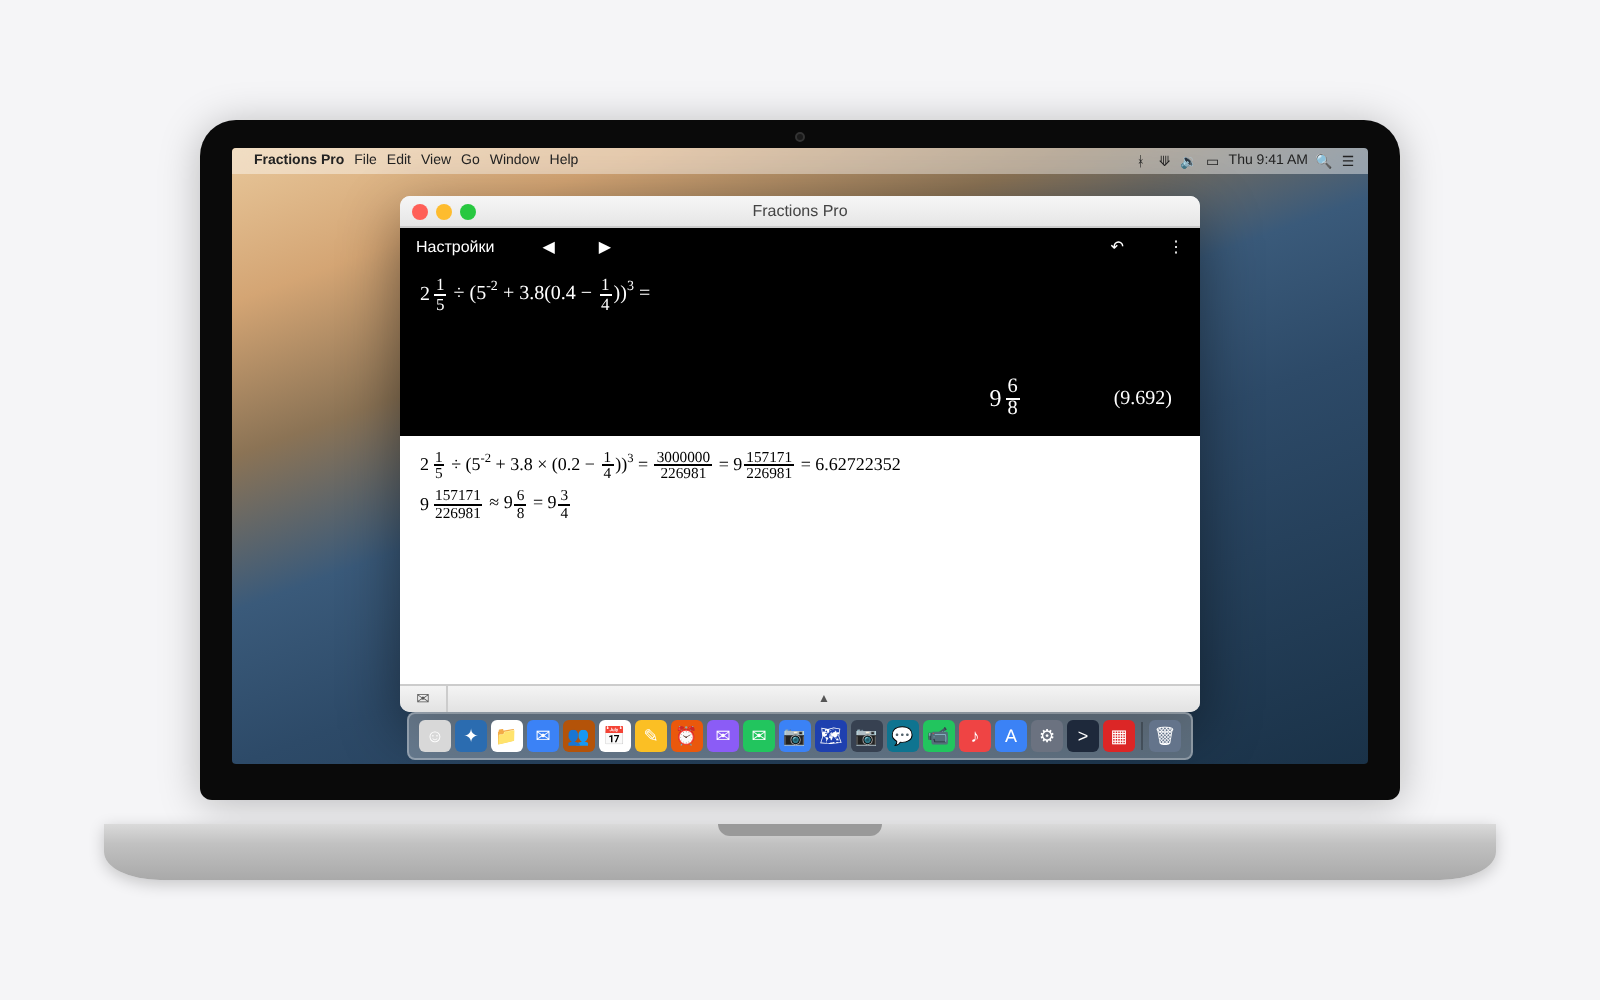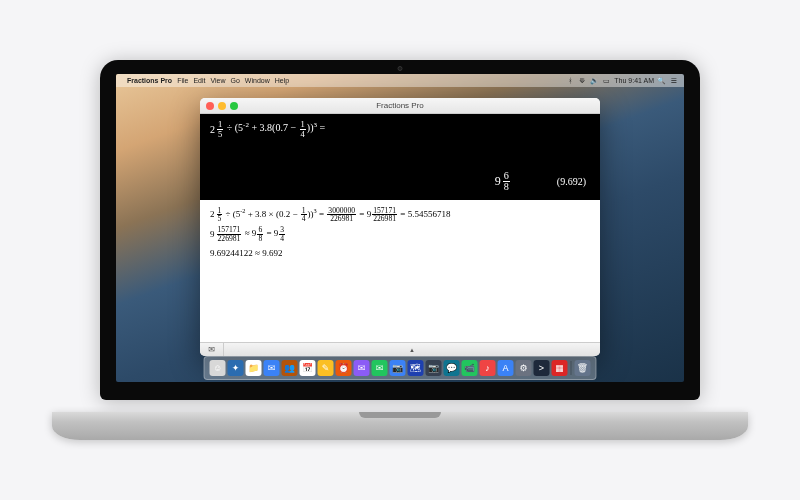--- a/index.html
+++ b/index.html
@@ -86,32 +86,43 @@
       <div class="window">
         <div class="titlebar">
           <div class="traffic">
             <div class="tl red"></div>
             <div class="tl yellow"></div>
             <div class="tl green"></div>
           </div>
           <div class="win-title">Fractions Pro</div>
         </div>
 
+        <div class="app-toolbar">
+          <span class="tool-btn">Настройки</span>
+          <span style="width:8px"></span>
+          <span class="tool-btn">◀</span>
+          <span style="width:6px"></span>
+          <span class="tool-btn">▶</span>
+          <span class="spacer"></span>
+          <span class="tool-btn">↶</span>
+          <span style="width:6px"></span>
+          <span class="tool-btn">⋮</span>
+        </div>
 
         <div class="display-area">
           <div class="expression">
             <span class="mixed">
                 <span class="whole">2</span>
                 <span class="frac">
                   <span class="n">1</span>
                   <span class="d">5</span>
                 </span>
               </span>
             <span>÷</span>
-            <span>(5</span><sup>-2</sup><span> + 3.8(0.7 − </span><span class="frac">
+            <span>(5</span><sup>-2</sup><span> + 3.8(0.4 − </span><span class="frac">
                 <span class="n">1</span>
                 <span class="d">4</span>
               </span><span>))</span><sup>3</sup><span> =</span>
           </div>
           <div class="result-line">
             <span class="mixed">
                 <span class="whole">9</span>
                 <span class="frac">
                   <span class="n">6</span>
                   <span class="d">8</span>
@@ -131,38 +142,37 @@
                 </span>
               </span><span> ÷ (5</span><sup>-2</sup><span> + 3.8 × (0.2 − </span><span class="frac">
                 <span class="n">1</span>
                 <span class="d">4</span>
               </span><span>))</span><sup>3</sup><span> = </span><span class="frac">
                 <span class="n">3000000</span>
                 <span class="d">226981</span>
               </span><span> = 9</span><span class="frac">
                 <span class="n">157171</span>
                 <span class="d">226981</span>
-              </span><span> = 5.54556718</span>
+              </span><span> = 6.62722352</span>
           </div>
           <div class="row">
             <span class="mixed">
                 <span class="whole">9</span>
                 <span class="frac">
                   <span class="n">157171</span>
                   <span class="d">226981</span>
                 </span>
               </span><span> ≈ 9</span><span class="frac">
                 <span class="n">6</span>
                 <span class="d">8</span>
               </span><span> = 9</span><span class="frac">
                 <span class="n">3</span>
                 <span class="d">4</span>
               </span>
           </div>
-          <div class="row">9.69244122 ≈ 9.692</div>
         </div>
 
         <div class="bottom-bar">
           <div class="mail-icon">✉</div>
           <div class="collapse-handle">▲</div>
         </div>
       </div>
 
       <div class="dock" id="dock">
           <div class="dock-item" style="background: rgb(216, 216, 216);">☺</div>

